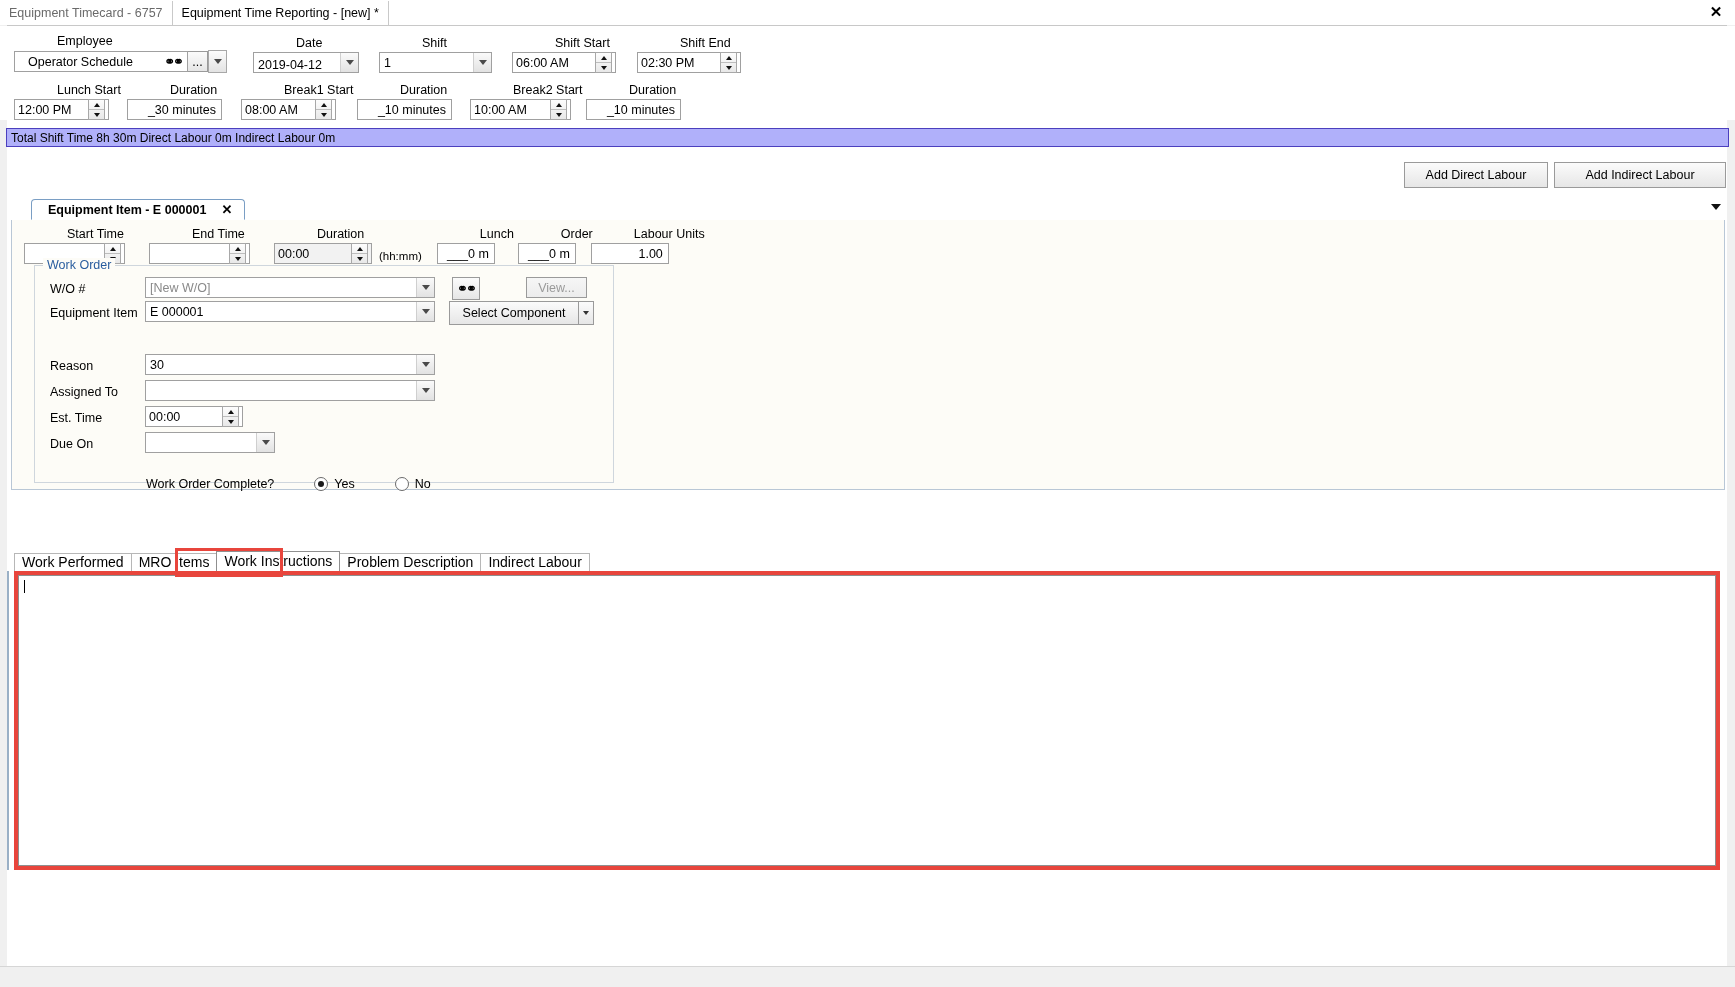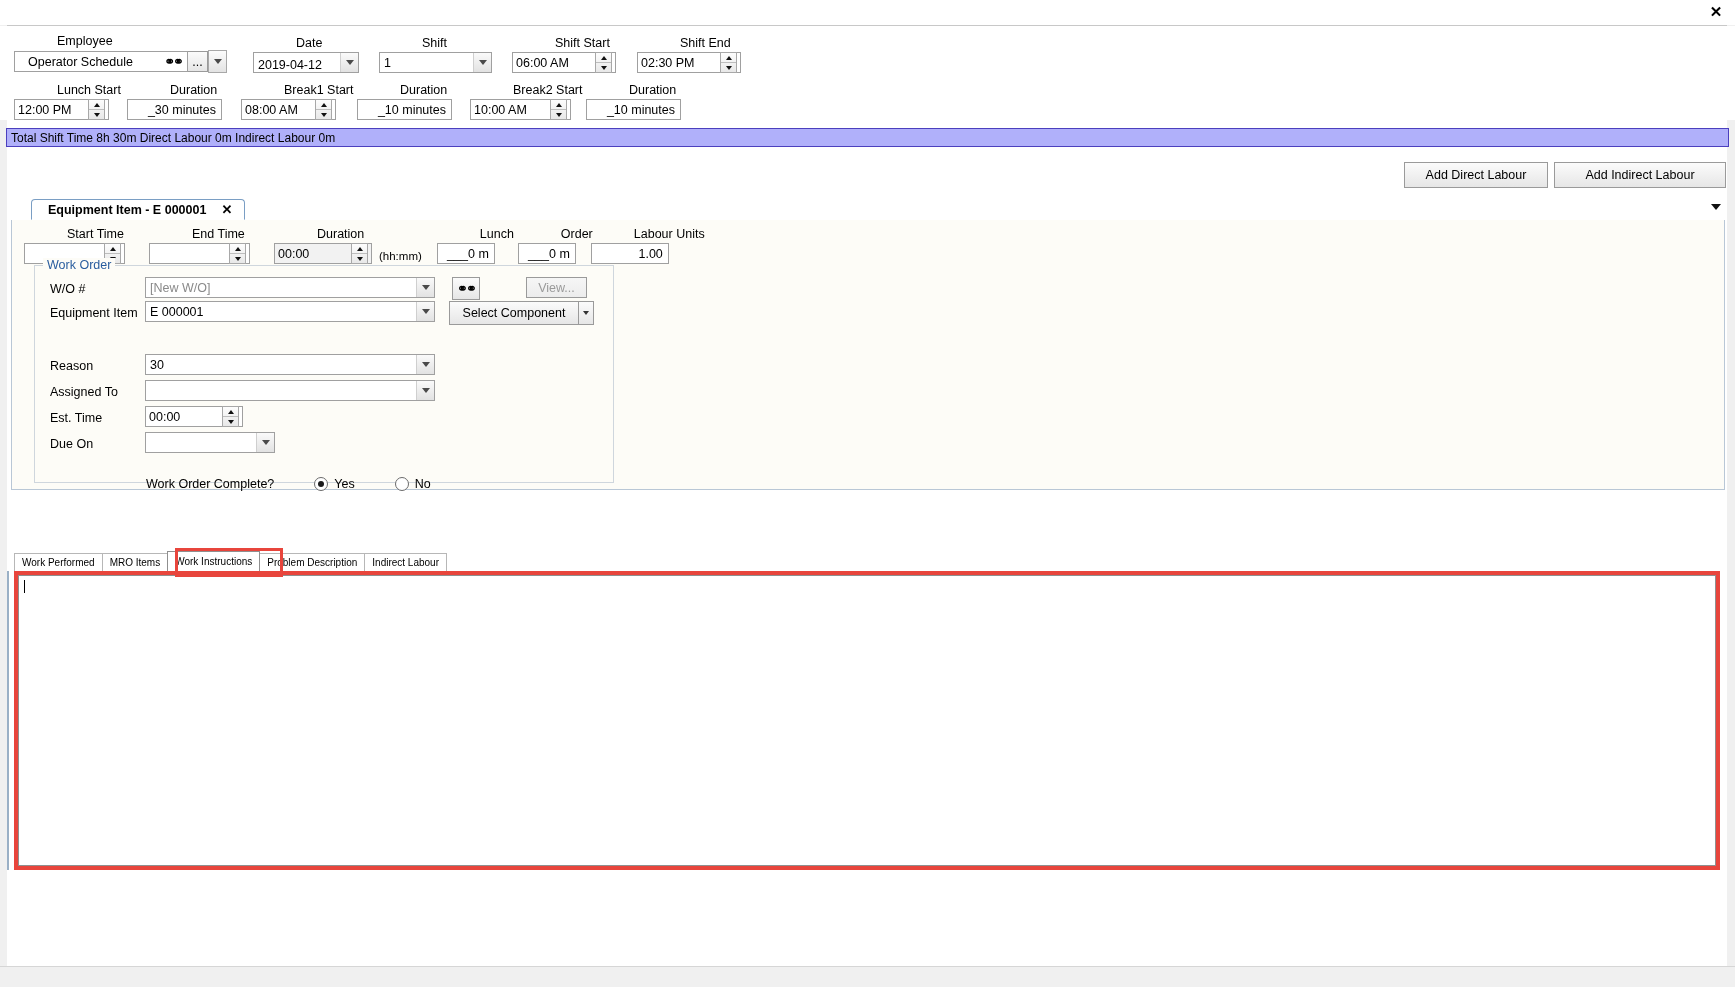--- a/index.html
+++ b/index.html
@@ -274,21 +274,21 @@
     top: 552px;
     display: flex;
     align-items: flex-end;
     height: 20px;
   }
   .btab {
     box-sizing: border-box;
     height: 19px;
     line-height: 17px;
     padding: 0 7px;
-    font-size: 10px;
+    font-size: 14px;
     background: #ffffff;
     border: 1px solid #b7b7b7;
     border-bottom: none;
     margin-right: -1px;
     cursor: pointer;
     white-space: nowrap;
   }
   .btab.active {
     height: 21px;
     line-height: 19px;
@@ -354,20 +354,24 @@
     background: #f0f0f0;
     border-top: 1px solid #d6d6d6;
   }
   .sidestrip-l { position:absolute; left:0; top:25px; width:7px; height:941px; background:#f0f0f0; }
   .sidestrip-r { position:absolute; right:0; top:25px; width:8px; height:941px; background:#f0f0f0; }
 </style>
 </head>
 <body>
 
 <div class="winbar">
+  <div class="winbar-tabs">
+    <div class="wtab">Equipment Timecard - 6757</div>
+    <div class="wtab active">Equipment Time Reporting - [new] *</div>
+  </div>
   <div class="win-close">✕</div>
 </div>
 
 <div class="sidestrip-l"></div>
 <div class="sidestrip-r"></div>
 
 <div class="topform">
 
   <div class="row" style="padding-left:14px; margin-top:4px;">
     <div style="width:217px;">

